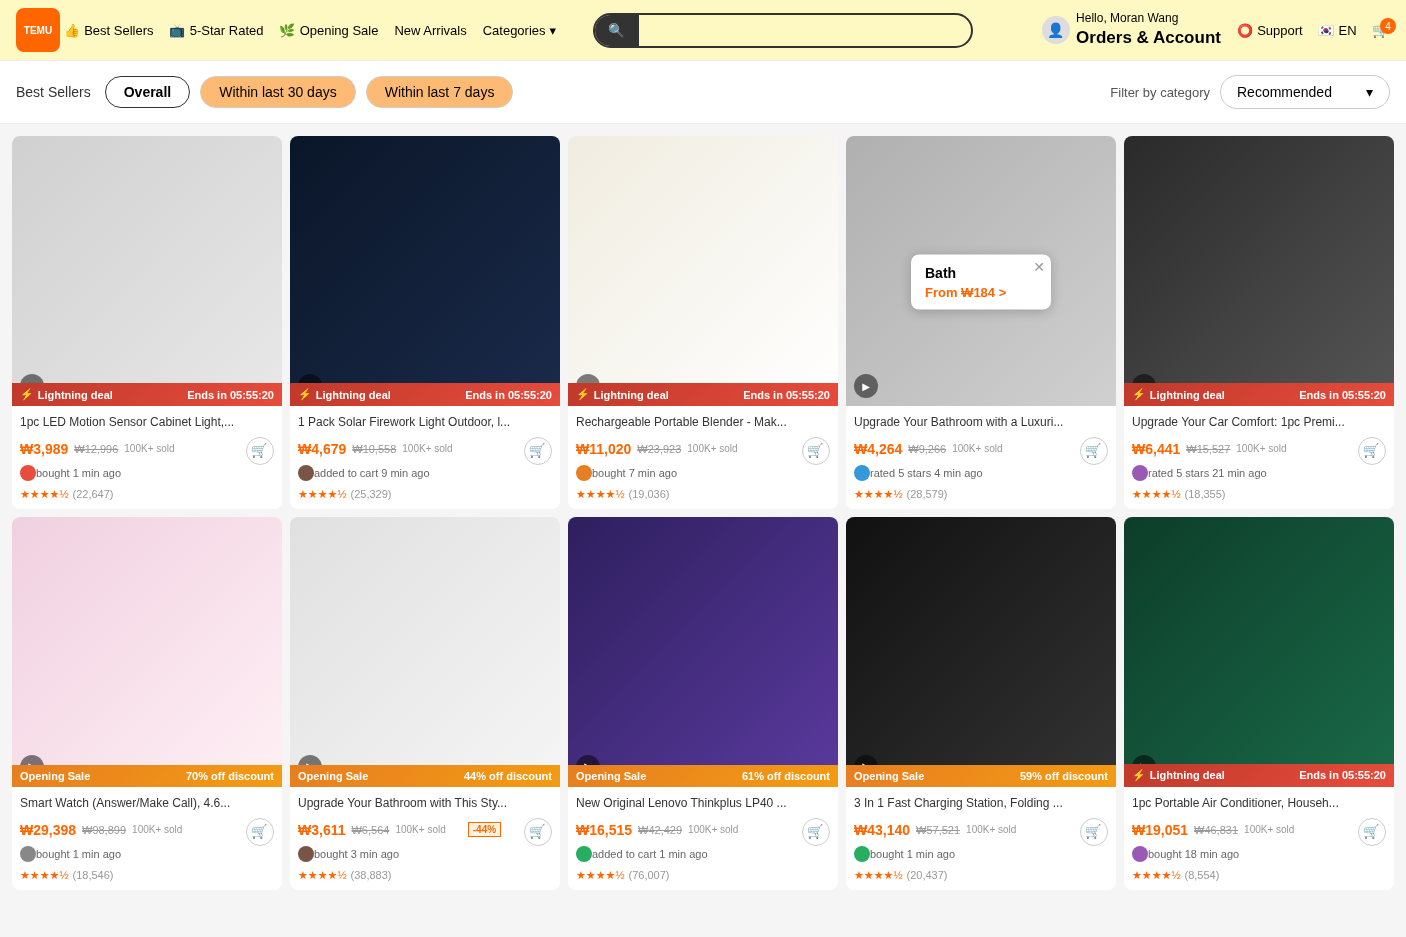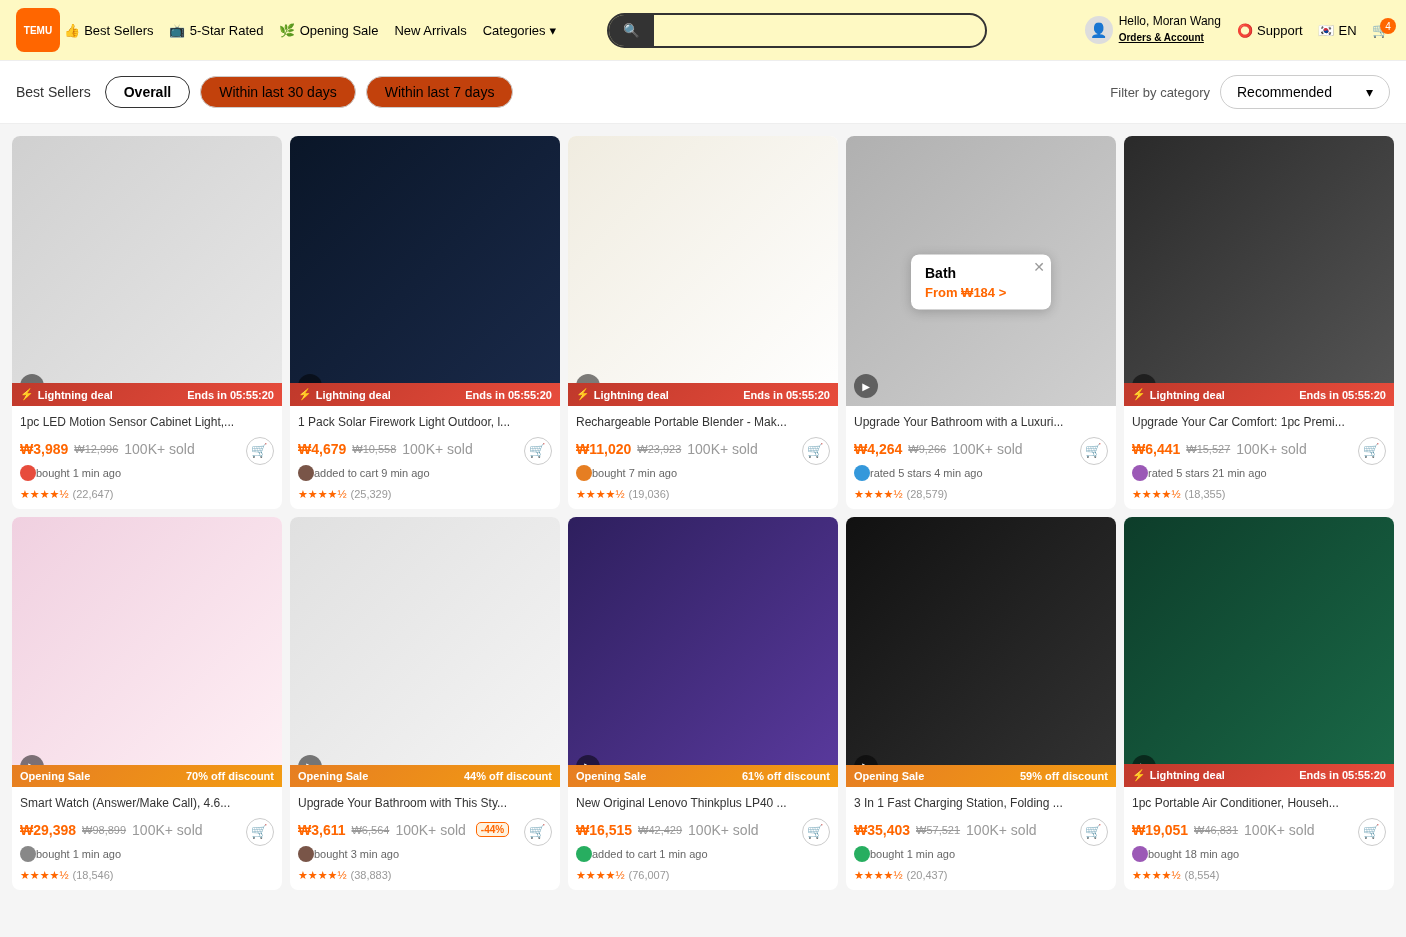--- a/index.html
+++ b/index.html
@@ -11,54 +11,54 @@
     .logo-text { color: #fff; font-size: 10px; font-weight: 900; text-align: center; line-height: 1.1; }
     .nav-items { display: flex; align-items: center; gap: 16px; flex-shrink: 0; }
     .nav-item { display: flex; align-items: center; gap: 4px; font-size: 13px; cursor: pointer; white-space: nowrap; }
     .search-bar { flex: 1; display: flex; align-items: center; border: 2px solid #333; border-radius: 24px; overflow: hidden; max-width: 380px; margin: 0 auto; }
     .search-input { flex: 1; border: none; outline: none; padding: 8px 14px; font-size: 14px; }
     .search-btn { background: #333; border: none; padding: 8px 14px; cursor: pointer; color: #fff; }
     .header-right { display: flex; align-items: center; gap: 16px; margin-left: auto; }
     .user-section { display: flex; align-items: center; gap: 6px; }
     .user-avatar { width: 28px; height: 28px; border-radius: 50%; background: #ddd; display: flex; align-items: center; justify-content: center; }
     .user-text { font-size: 12px; line-height: 1.3; }
-    .user-text strong { font-size: 10px; text-decoration: underline; }
+    .user-text strong { font-size: 17px; }
     .support-btn { display: flex; align-items: center; gap: 4px; font-size: 13px; cursor: pointer; }
     .lang-btn { font-size: 13px; cursor: pointer; }
     .cart-btn { position: relative; cursor: pointer; }
     .cart-badge { position: absolute; top: -4px; right: -6px; background: #f60; color: #fff; border-radius: 50%; width: 16px; height: 16px; font-size: 10px; display: flex; align-items: center; justify-content: center; }
 
     
     .filter-bar { background: #fff; padding: 14px 16px; display: flex; align-items: center; gap: 10px; border-bottom: 1px solid #eee; }
     .filter-label { font-size: 14px; color: #333; font-weight: 500; margin-right: 4px; }
-    .filter-btn { padding: 7px 18px; border-radius: 20px; border: 1.5px solid #ccc; background: #c2410c; cursor: pointer; font-size: 14px; white-space: nowrap; }
+    .filter-btn { padding: 7px 18px; border-radius: 20px; border: 1.5px solid #ccc; background: #fdba74; cursor: pointer; font-size: 14px; white-space: nowrap; }
     .filter-btn.active { border-color: #333; font-weight: 700; background: #fff; }
     .filter-right { margin-left: auto; display: flex; align-items: center; gap: 10px; text-align: right; }
     .filter-category { font-size: 13px; color: #555; }
     .sort-dropdown { padding: 8px 16px; border-radius: 20px; border: 1.5px solid #ccc; background: #fff; font-size: 14px; cursor: pointer; display: flex; align-items: center; gap: 8px; min-width: 170px; justify-content: space-between; }
 
     
     .product-grid { display: grid; grid-template-columns: repeat(5, 1fr); gap: 0; padding: 8px 8px; }
     .product-card { background: #fff; margin: 4px; border-radius: 8px; overflow: hidden; cursor: pointer; position: relative; }
     .product-img { width: 100%; aspect-ratio: 1; object-fit: cover; background: #eee; position: relative; overflow: hidden; display: flex; align-items: center; justify-content: center; }
     .deal-badge { position: absolute; bottom: 0; left: 0; right: 0; background: linear-gradient(135deg, #c0392b, #e74c3c); color: #fff; padding: 5px 8px; font-size: 11px; display: flex; align-items: center; gap: 4px; font-weight: 600; }
     .deal-badge.opening { background: linear-gradient(135deg, #e67e22, #f39c12); }
     .product-info { padding: 8px; }
     .product-title { font-size: 12px; color: #333; line-height: 1.4; margin-bottom: 6px; white-space: nowrap; overflow: hidden; text-overflow: ellipsis; }
     .price-row { display: flex; align-items: center; gap: 6px; margin-bottom: 4px; }
     .price { color: #f60; font-weight: 700; font-size: 14px; }
     .original-price { color: #999; font-size: 11px; text-decoration: line-through; }
-    .sold-count { color: #999; font-size: 14px; }
+    .sold-count { color: #999; font-size: 10px; }
     .add-cart-btn { width: 28px; height: 28px; border-radius: 50%; border: 1.5px solid #ccc; background: #fff; display: flex; align-items: center; justify-content: center; cursor: pointer; margin-left: auto; }
     .price-cart-row { display: flex; align-items: center; }
     .activity-row { font-size: 11px; color: #666; margin-bottom: 4px; display: flex; align-items: center; gap: 0; }
     .activity-avatar { width: 16px; height: 16px; border-radius: 50%; display: inline-block; }
     .stars { color: #f60; font-size: 11px; }
     .review-count { color: #999; font-size: 11px; }
-    .discount-badge { background: #fff3e0; color: #f60; border: 1px solid #f60; padding: 1px 4px; border-radius: 5px; font-size: 10px; font-weight: 600; margin-left: 4px; }
+    .discount-badge { background: #fff3e0; color: #f60; border: 1px solid #f60; padding: 1px 4px; border-radius: 0; font-size: 10px; font-weight: 600; margin-left: 16px; }
 
     
     .bath-tooltip { position: absolute; top: 50%; left: 50%; transform: translate(-50%, -30%); background: #fff; border-radius: 8px; padding: 10px 14px; box-shadow: 0 2px 12px rgba(0,0,0,0.2); z-index: 10; min-width: 140px; }
     .bath-tooltip-close { position: absolute; top: 4px; right: 6px; cursor: pointer; color: #999; font-size: 14px; }
     .bath-tooltip-title { font-weight: 700; font-size: 14px; margin-bottom: 4px; }
     .bath-tooltip-price { color: #f60; font-size: 13px; font-weight: 600; }
 
     .play-btn { position: absolute; bottom: 8px; left: 8px; width: 24px; height: 24px; border-radius: 50%; background: rgba(0,0,0,0.5); display: flex; align-items: center; justify-content: center; color: #fff; font-size: 10px; }
   </style>
 </head>
@@ -398,21 +398,21 @@
       <div class="deal-badge opening">
       <span>Opening Sale</span>
       <span style="margin-left:auto">59% off discount</span>
     </div>
     </div>
     <div class="product-info">
       <div class="product-title">3 In 1 Fast Charging Station, Folding ...</div>
       <div class="price-cart-row">
         <div>
           <div class="price-row">
-            <span class="price">₩35,403</span>
+            <span class="price">₩43,140</span>
             <span class="original-price">₩57,521</span>
             <span class="sold-count">100K+ sold</span>
 
           </div>
         </div>
         <button class="add-cart-btn">🛒</button>
       </div>
       <div class="activity-row">
         <span class="activity-avatar" style="background:#27ae60;"></span>
         <span>bought 1 min ago</span>

